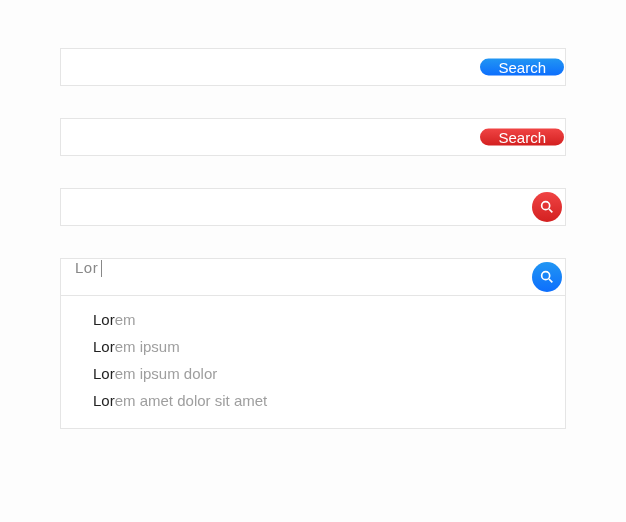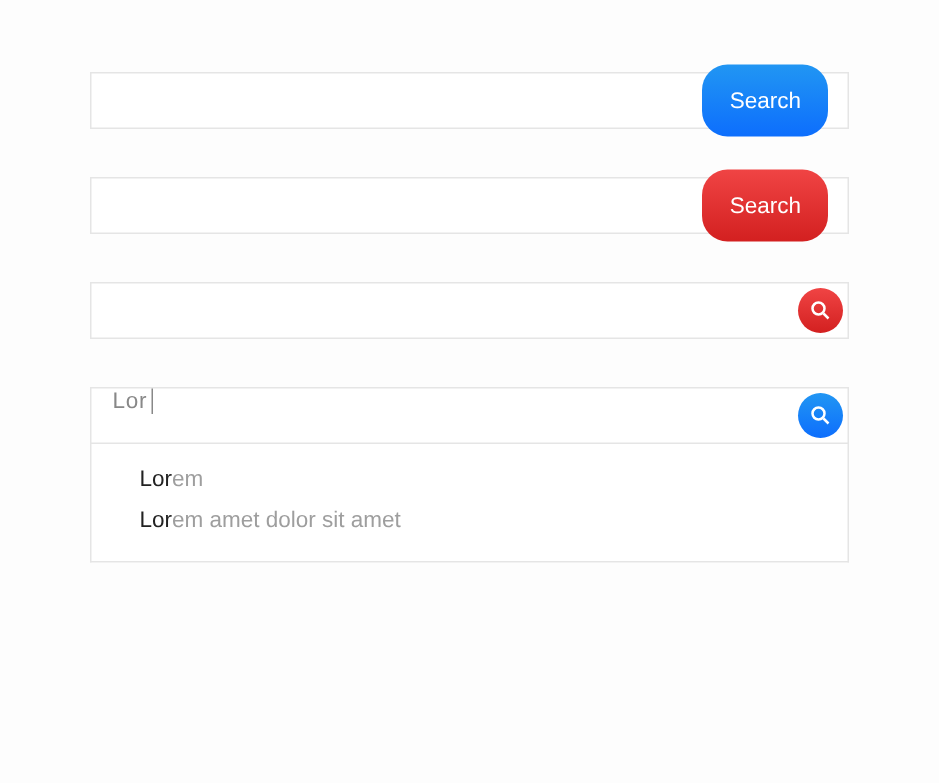--- a/index.html
+++ b/index.html
@@ -25,24 +25,24 @@
     color: #555;
     outline: none;
   }
   .search-input.with-value {
     color: #888;
     font-weight: 300;
     letter-spacing: 0.5px;
   }
   .btn-pill {
     position: absolute;
-    right: 12px;
+    right: 0;
     top: 50%;
     transform: translateY(-50%);
-    height: 48px;
+    height: 17px;
     padding: 0 18px;
     border: none;
     border-radius: 17px;
     color: #fff;
     font-size: 15px;
     cursor: pointer;
     margin-right: 2px;
   }
   .btn-blue {
     background: linear-gradient(180deg, #2196f3 0%, #0d6efd 100%);
@@ -134,15 +134,17 @@
     </div>
     <button class="btn-circle btn-circle-blue">
       <svg viewBox="0 0 24 24" fill="none" stroke="#fff" stroke-width="2.5">
         <circle cx="10" cy="10" r="6"></circle>
         <line x1="15" y1="15" x2="20" y2="20"></line>
       </svg>
     </button>
   </div>
   <div class="suggestions" id="suggestions-list">
       <div class="suggestion-item"><span>Lor</span><span class="faded">em</span></div>
+      <div class="suggestion-item"><span>Lor</span><span class="faded">em ipsum</span></div>
+      <div class="suggestion-item"><span>Lor</span><span class="faded">em ipsum dolor</span></div>
       <div class="suggestion-item"><span>Lor</span><span class="faded">em amet dolor sit amet</span></div>
     </div>
 </div>
 
 </body></html>

